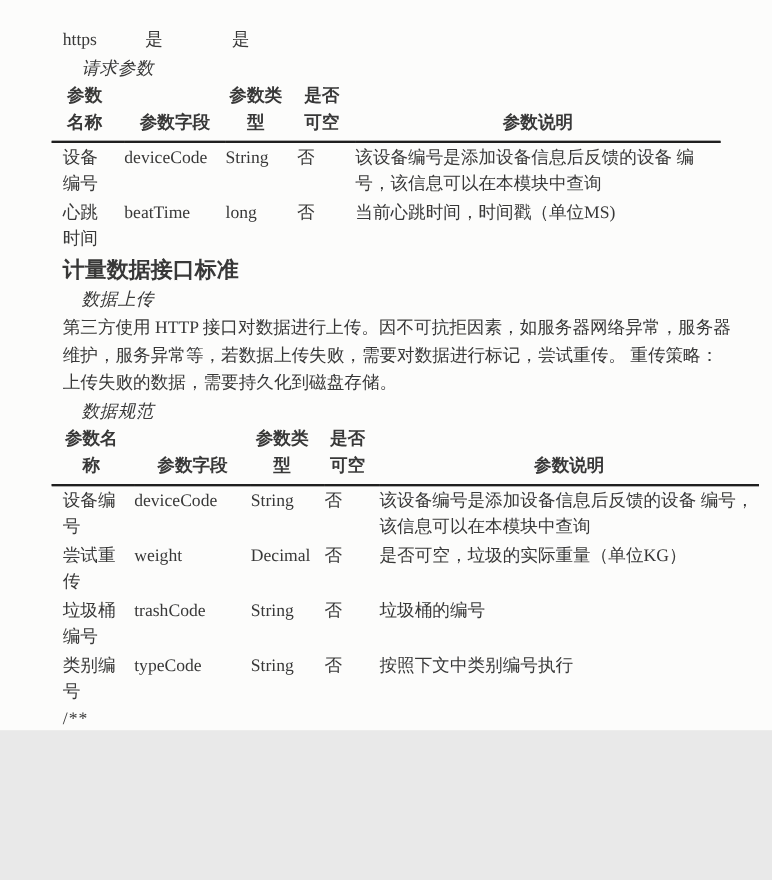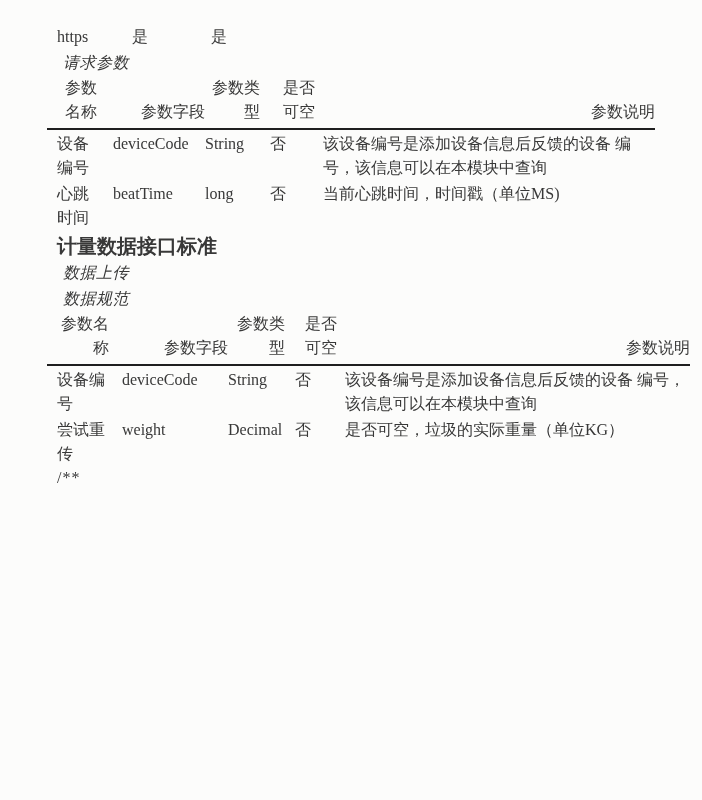--- a/index.html
+++ b/index.html
@@ -1,40 +1,40 @@
 <!DOCTYPE html>
 <html><head>
 <meta charset="utf-8">
 <style>
   * { box-sizing: border-box; }
   html, body { margin: 0; padding: 0; }
   body { background: #e9e9e9; }
 
   .page {
     width: 702px;
-    height: 800px;
+    height: 664px;
     background: #fcfcfb;
     color: #383838;
     font-family: "Liberation Serif", serif;
     font-size: 16px;
     position: relative;
     overflow: hidden;
   }
   .content { padding: 24px 37px 0 57px; }
 
   
   .top-row { line-height: 25px; white-space: nowrap; }
   .top-row .tcell { display: inline-block; }
   .top-row .c-a { width: 71px; }
   .top-row .c-b { width: 75px; }
 
   .sub-heading {
     font-style: italic;
     line-height: 25px;
-    margin: 1px 6px;
+    margin: 1px 17px;
     letter-spacing: 0.5px;
   }
 
   .section-title {
     font-weight: bold;
     line-height: 25px;
     margin-top: 4px;
     font-size: 20px;
   }
 
@@ -48,22 +48,22 @@
     border-collapse: collapse;
     table-layout: fixed;
     margin-left: -10px; 
     font-size: 16px;
   }
   table.t1 { width: 608px; }
   table.t2 { width: 643px; }
 
   table.params thead tr { border-bottom: 2px solid #1f1f1f; }
   table.params th {
-    font-weight: normal;
-    text-align: right;
+    font-weight: bold;
+    text-align: center;
     vertical-align: bottom;
     padding: 0 0 4px 0;
     line-height: 24px;
   }
   table.params td {
     vertical-align: top;
     padding: 2px 0 0 0;
     line-height: 24px;
   }
   table.params th:first-child,
@@ -134,20 +134,21 @@
           <td>beatTime</td>
           <td>long</td>
           <td>否</td>
           <td>当前心跳时间，时间戳（单位MS)</td>
         </tr>
       </tbody>
     </table>
 
     <div class="section-title">计量数据接口标准</div>
     <div class="sub-heading">数据上传</div>
+    <p class="para">第三方使用 HTTP 接口对数据进行上传。因不可抗拒因素，如服务器网络异常，服务器维护，服务异常等，若数据上传失败，需要对数据进行标记，尝试重传。 重传策略：上传失败的数据，需要持久化到磁盘存储。</p>
     <div class="sub-heading">数据规范</div>
 
     <table class="params t2">
       <colgroup>
           <col class="w1">
           <col class="w2">
           <col class="w3">
           <col class="w4">
           <col class="w5">
         </colgroup>
@@ -168,19 +169,33 @@
           <td>否</td>
           <td>该设备编号是添加设备信息后反馈的设备 编号，该信息可以在本模块中查询</td>
         </tr>
         <tr>
           <td>尝试重传</td>
           <td>weight</td>
           <td>Decimal</td>
           <td>否</td>
           <td>是否可空，垃圾的实际重量（单位KG）</td>
         </tr>
+        <tr>
+          <td>垃圾桶编号</td>
+          <td>trashCode</td>
+          <td>String</td>
+          <td>否</td>
+          <td>垃圾桶的编号</td>
+        </tr>
+        <tr>
+          <td>类别编号</td>
+          <td>typeCode</td>
+          <td>String</td>
+          <td>否</td>
+          <td>按照下文中类别编号执行</td>
+        </tr>
       </tbody>
     </table>
 
     <div class="code-line">/**</div>
 
   </div>
 </div>
 
 </body></html>

